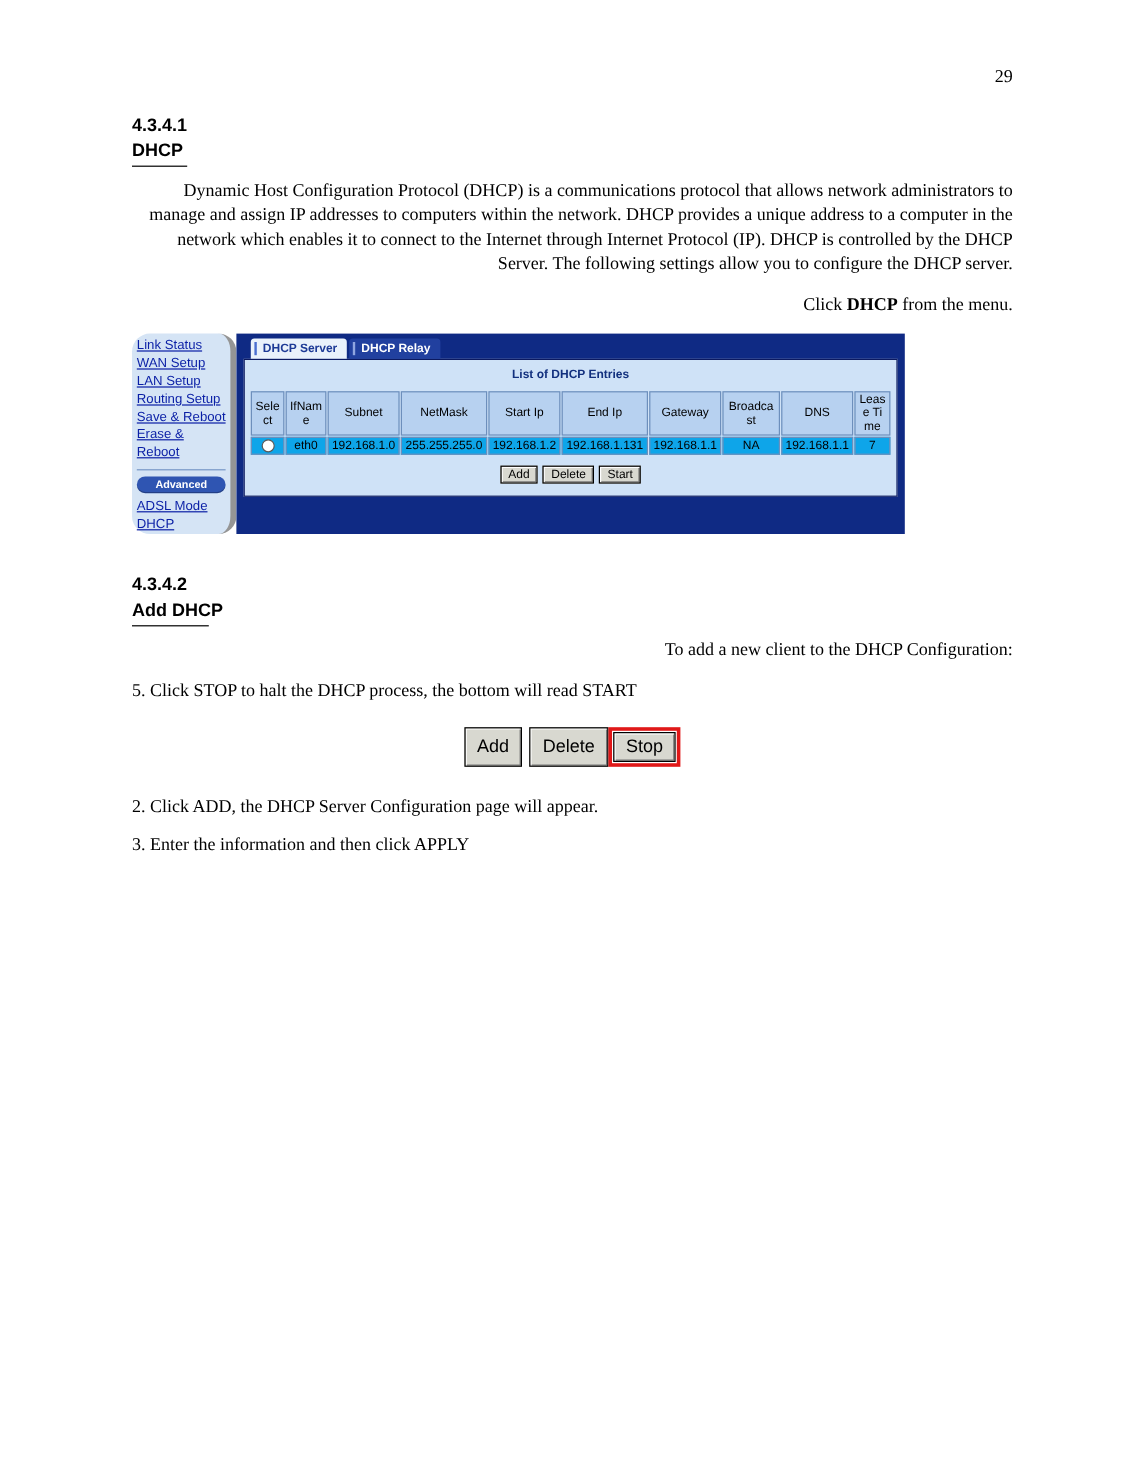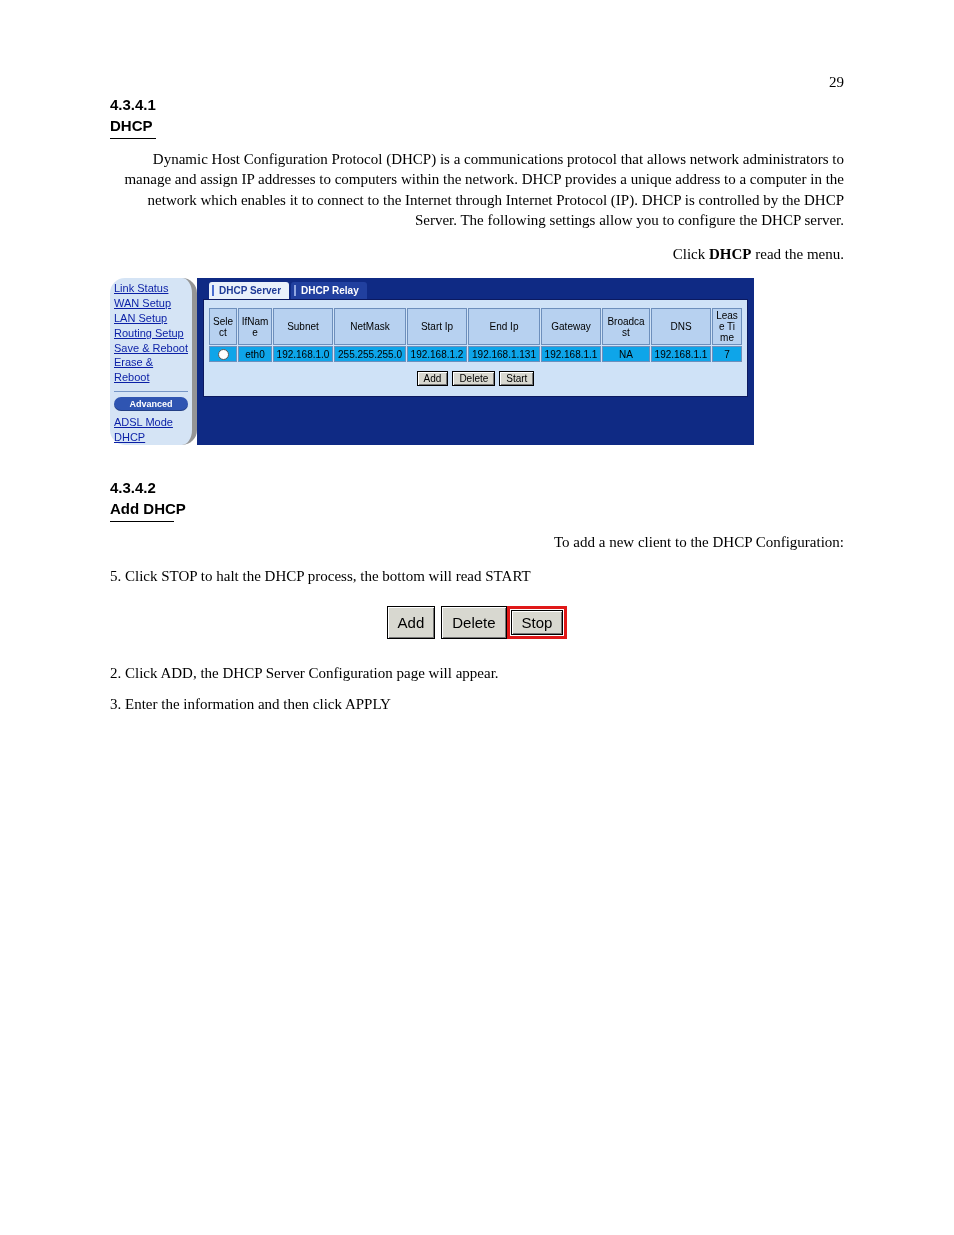--- a/index.html
+++ b/index.html
@@ -11,21 +11,21 @@
   }
   .page {
     width: 954px;
     height: 1235px;
     position: relative;
     box-sizing: border-box;
     padding: 96px 110px 0 110px;
   }
   .page-num {
     position: absolute;
-    top: 74px;
+    top: 56px;
     right: 110px;
     font-size: 15px;
   }
   .section-label {
     font-family: Arial, Helvetica, sans-serif;
     font-weight: bold;
     font-size: 15px;
     margin: 0;
   }
   .section-name {
@@ -227,21 +227,21 @@
 
   <div class="page-num">29</div>
 
   <p class="section-label">4.3.4.1</p>
   <p class="section-name">DHCP</p>
   <div class="divider short-divider-1"></div>
 
   <p class="body-text">Dynamic Host Configuration Protocol (DHCP) is a communications protocol that allows network administrators to manage and assign IP addresses to computers within the network. DHCP provides a unique address to a computer in the network which enables it to connect to the Internet through Internet Protocol (IP). DHCP is controlled by the DHCP Server. The following settings allow you to configure the DHCP server.</p>
 
   <p class="body-text">
-    <span>Click </span><span class="inline-link">DHCP</span><span> read the menu.</span>
+    <span>Click </span><span class="inline-link">DHCP</span><span> from the menu.</span>
   </p>
 
   <div class="shot-wrap">
 
     <div class="shot-sidebar">
       <a>Link Status</a>
       <a>WAN Setup</a>
       <a>LAN Setup</a>
       <a>Routing Setup</a>
       <a>Save &amp; Reboot</a>
@@ -258,20 +258,21 @@
           <span class="tab-stripe"></span>
           <span>DHCP Server</span>
         </div>
         <div class="tab tab-inactive">
           <span class="tab-stripe"></span>
           <span>DHCP Relay</span>
         </div>
       </div>
 
       <div class="panel">
+        <p class="panel-title">List of DHCP Entries</p>
 
         <table class="dhcp-table">
           <colgroup>
             <col style="width:28px">
               <col style="width:34px">
               <col style="width:60px">
             <col style="width:72px">
               <col style="width:60px">
               <col style="width:72px">
             <col style="width:60px">

